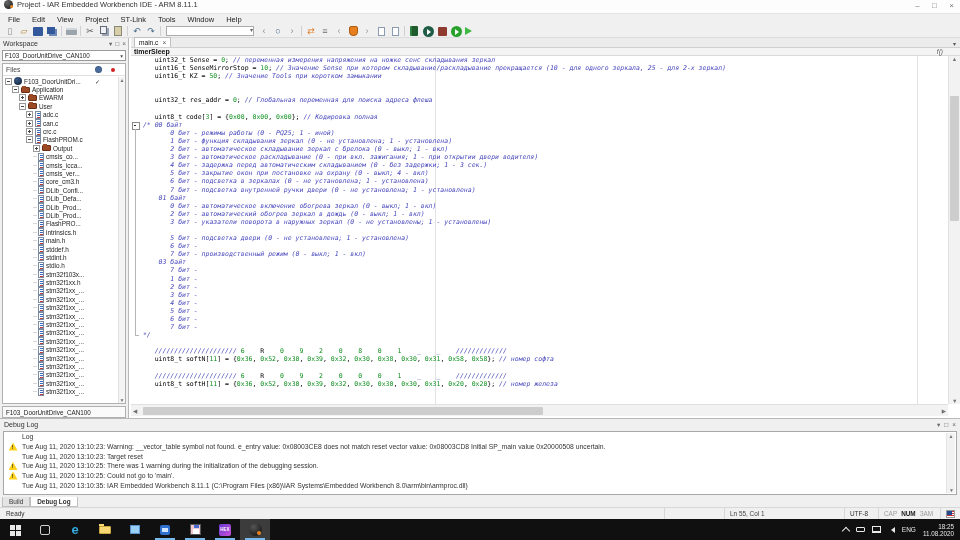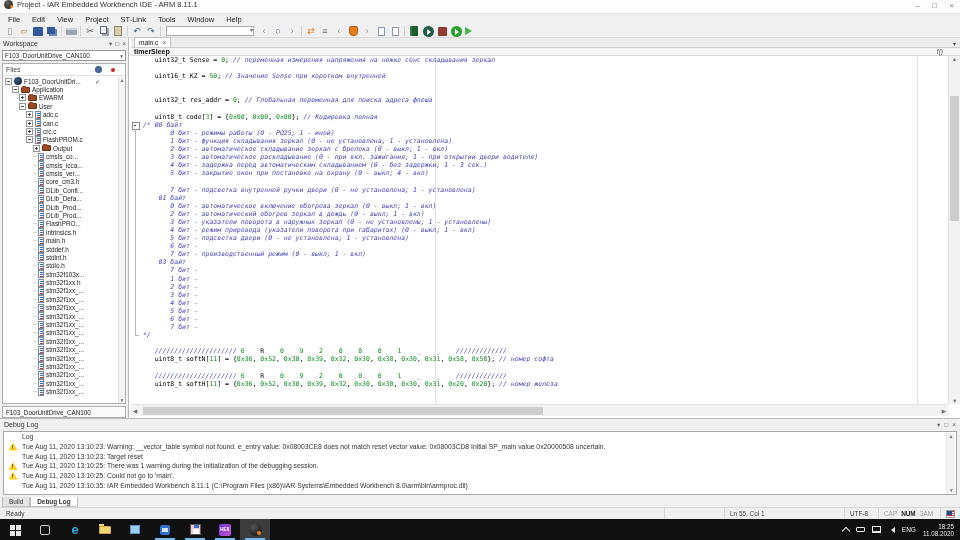--- a/index.html
+++ b/index.html
@@ -504,24 +504,25 @@
   <div id="ecode" class="abs">
     <div class="guide" style="left:304px"></div>
     <div class="guide" style="left:786px"></div>
     <div id="elines">
         <div class="cl">
           <span class="fold f-"></span>
           <span class="ct"><span class="sk">    uint32_t Sense = </span><span class="sn">0</span><span class="sk">; </span><span class="sc">// переменная измерения напряжения на ножке сенс складывания зеркал</span></span>
         </div>
         <div class="cl">
           <span class="fold f-"></span>
-        </div>
-        <div class="cl">
-          <span class="fold f-"></span>
-          <span class="ct"><span class="sk">    uint16_t KZ = </span><span class="sn">50</span><span class="sk">; </span><span class="sc">// Значение Sense при коротком внутренней</span></span>
+          <span class="ct"><span class="sk">    uint16_t SenseMirrorStop = </span><span class="sn">10</span><span class="sk">; </span><span class="sc">// Значение Sense при котором складывание/раскладывание прекращается (10 - для одного зеркала, 25 - для 2-х зеркал)</span></span>
+        </div>
+        <div class="cl">
+          <span class="fold f-"></span>
+          <span class="ct"><span class="sk">    uint16_t KZ = </span><span class="sn">50</span><span class="sk">; </span><span class="sc">// Значение Tools при коротком замыкании</span></span>
         </div>
         <div class="cl">
           <span class="fold f-"></span>
           <span class="ct"></span>
         </div>
         <div class="cl">
           <span class="fold f-"></span>
           <span class="ct"></span>
         </div>
         <div class="cl">
@@ -559,20 +560,21 @@
         <div class="cl">
           <span class="fold f-m"></span>
           <span class="ct"><span class="sc">        4 бит - задержка перед автоматическим складыванием (0 - без задержки; 1 - 3 сек.)</span></span>
         </div>
         <div class="cl">
           <span class="fold f-m"></span>
           <span class="ct"><span class="sc">        5 бит - закрытие окон при постановке на охрану (0 - выкл; 4 - вкл)</span></span>
         </div>
         <div class="cl">
           <span class="fold f-m"></span>
+          <span class="ct"><span class="sc">        6 бит - подсветка в зеркалах (0 - не установлена; 1 - установлена)</span></span>
         </div>
         <div class="cl">
           <span class="fold f-m"></span>
           <span class="ct"><span class="sc">        7 бит - подсветка внутренней ручки двери (0 - не установлена; 1 - установлена)</span></span>
         </div>
         <div class="cl">
           <span class="fold f-m"></span>
           <span class="ct"><span class="sc">     01 байт</span></span>
         </div>
         <div class="cl">
@@ -582,21 +584,20 @@
         <div class="cl">
           <span class="fold f-m"></span>
           <span class="ct"><span class="sc">        2 бит - автоматический обогрев зеркал в дождь (0 - выкл; 1 - вкл)</span></span>
         </div>
         <div class="cl">
           <span class="fold f-m"></span>
           <span class="ct"><span class="sc">        3 бит - указатели поворота в наружных зеркал (0 - не установлены; 1 - установлены)</span></span>
         </div>
         <div class="cl">
           <span class="fold f-m"></span>
-          <span class="ct"><span class="sc">        4 бит - режим прировода (указатели поворота при габаритах) (0 - выкл; 1 - вкл)</span></span>
         </div>
         <div class="cl">
           <span class="fold f-m"></span>
           <span class="ct"><span class="sc">        5 бит - подсветка двери (0 - не установлена; 1 - установлена)</span></span>
         </div>
         <div class="cl">
           <span class="fold f-m"></span>
           <span class="ct"><span class="sc">        6 бит -</span></span>
         </div>
         <div class="cl">

